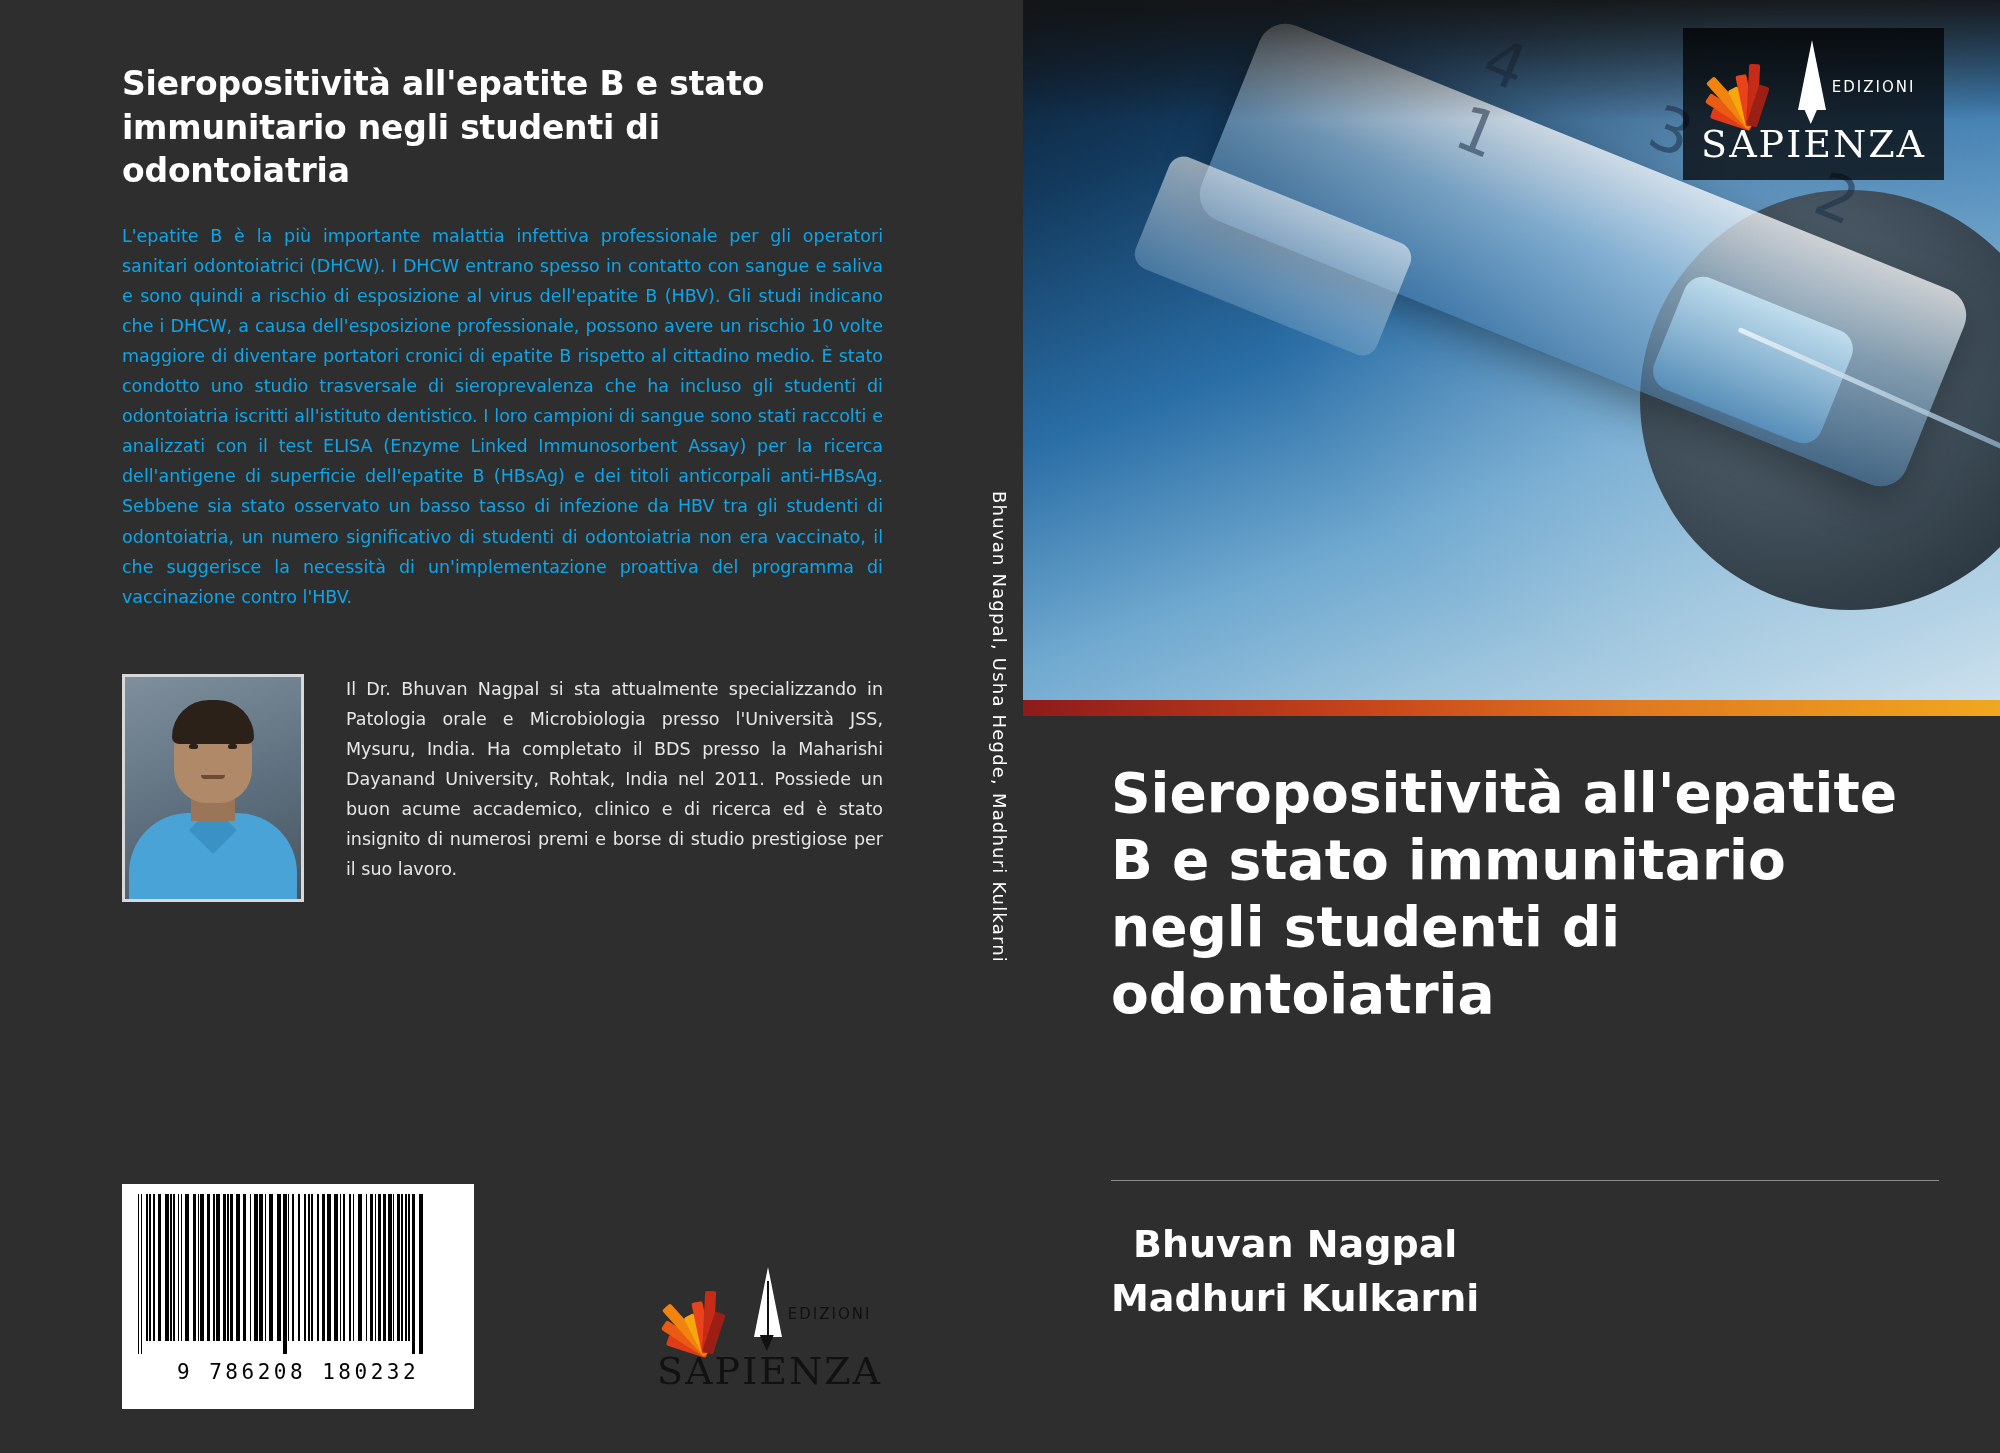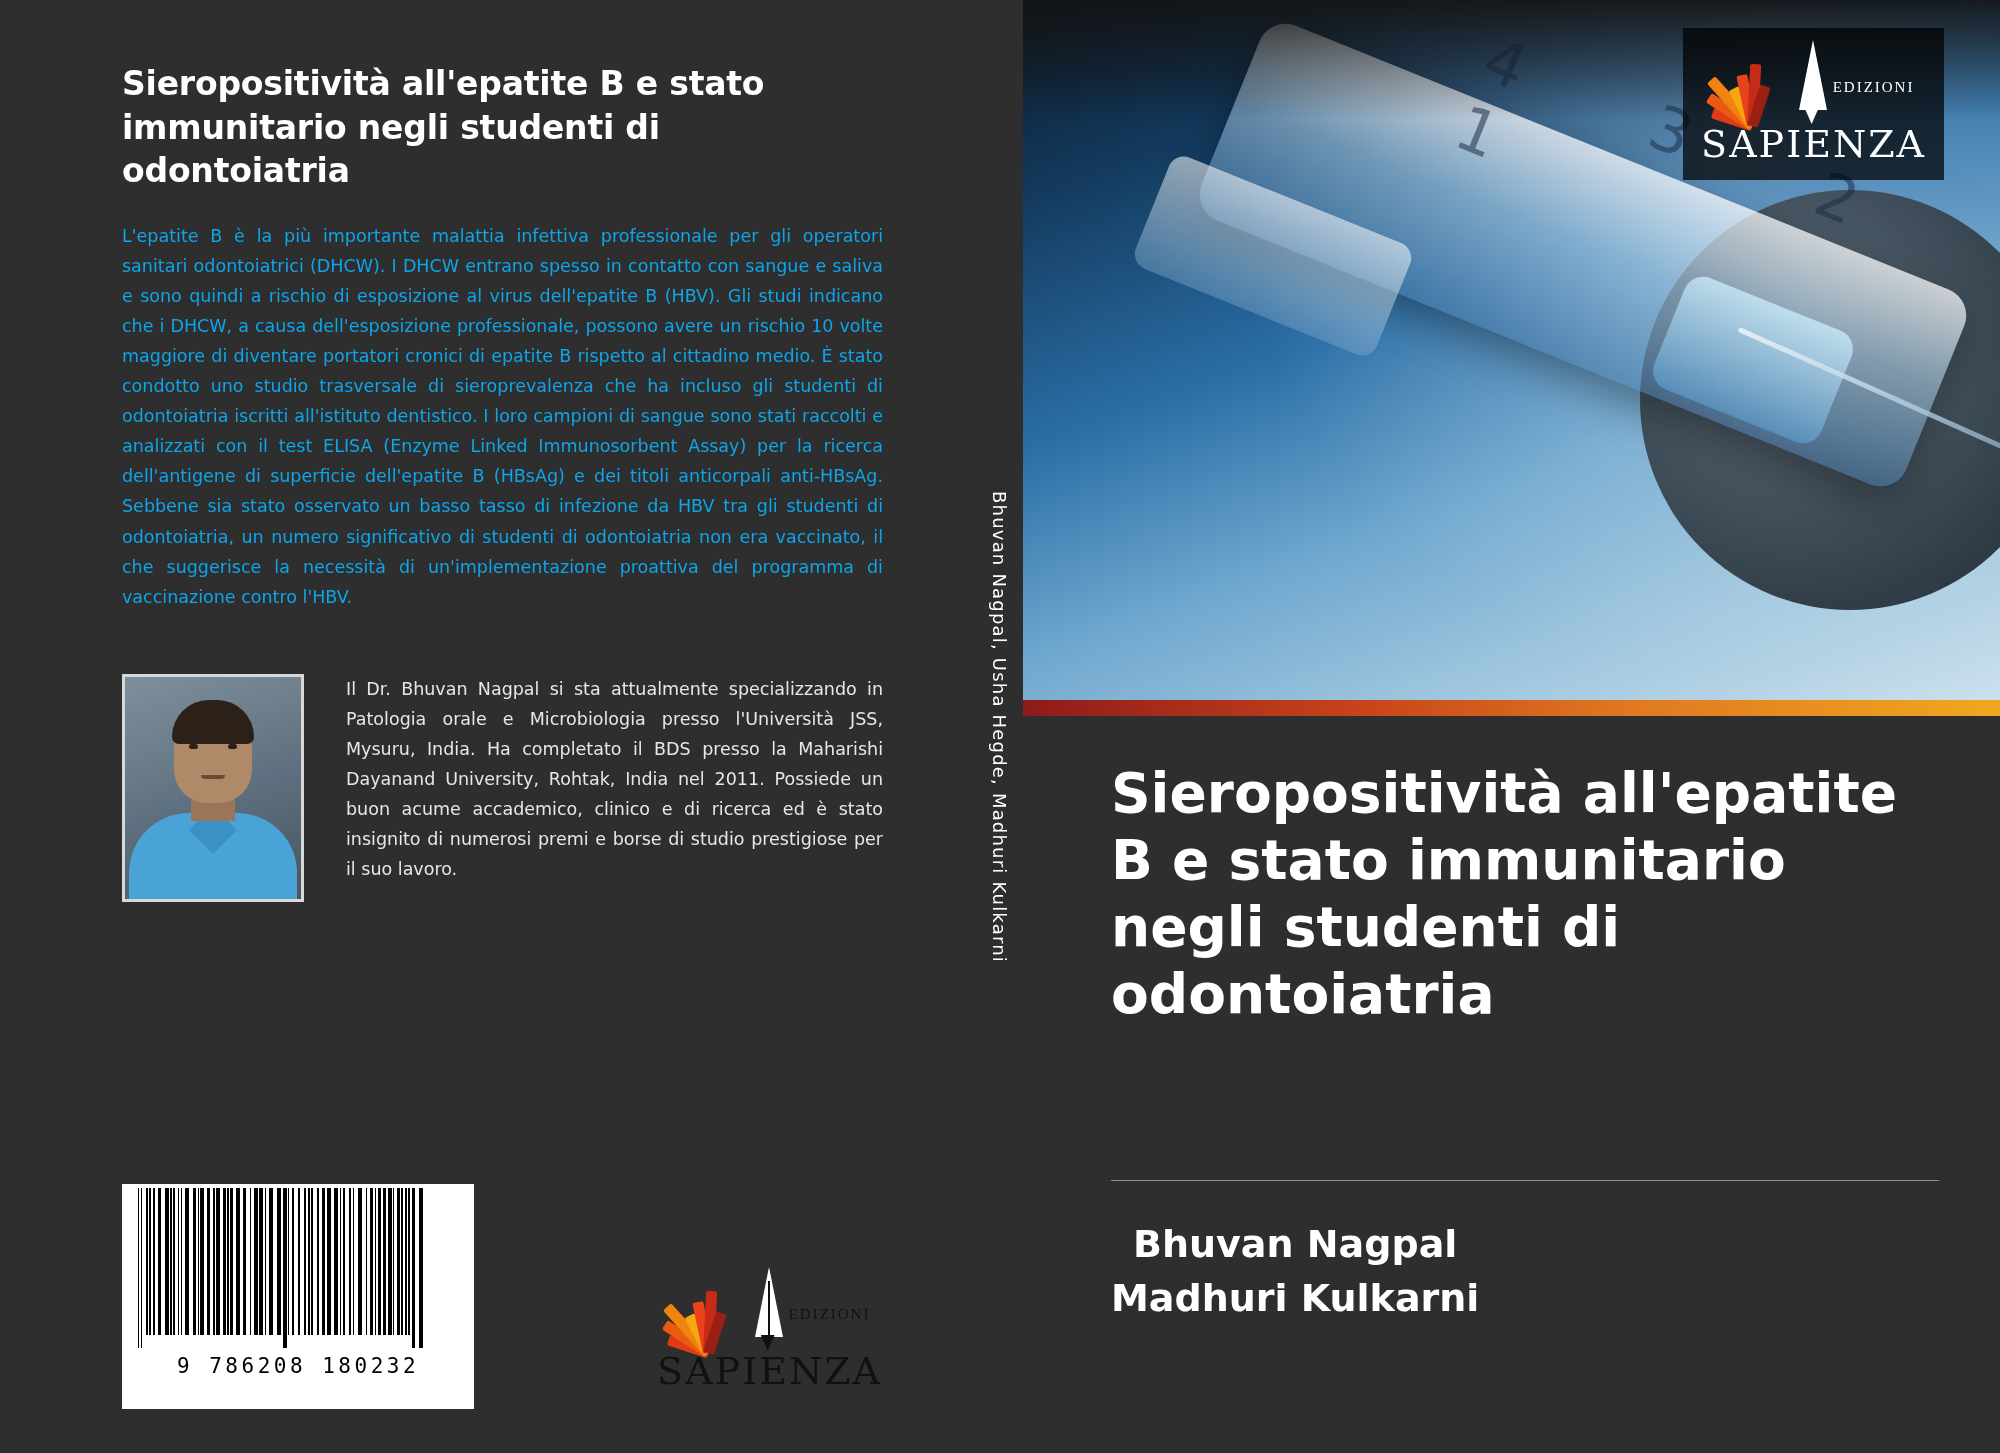--- a/index.html
+++ b/index.html
@@ -135,21 +135,21 @@
     width: 760px;
     display: flex;
     align-items: flex-end;
     justify-content: space-between;
   }
   
   .barcode-box {
     background: #ffffff;
     width: 352px;
     height: 225px;
-    padding: 4px 16px 6px 16px;
+    padding: 10px 16px 6px 16px;
     box-sizing: border-box;
   }
   .barcode-bars {
     height: 160px;
     display: flex;
     align-items: stretch;
     gap: 0;
   }
   .barcode-bars i { display: block; background: #000; }
   .barcode-digits {
@@ -204,21 +204,20 @@
     width: 14px; height: 16px;
     background: #111;
     clip-path: polygon(50% 100%, 0 0, 100% 0);
   }
   .logo-edizioni {
     font-size: 15px;
     letter-spacing: 2px;
     color: #111;
     margin-left: 4px;
     margin-bottom: 30px;
-    font-family: Liberation Serif, serif;
   }
   .logo-sapienza {
     font-family: "DejaVu Serif", serif;
     font-size: 38px;
     letter-spacing: 2px;
     color: #111;
     margin-top: -4px;
   }
 
   

